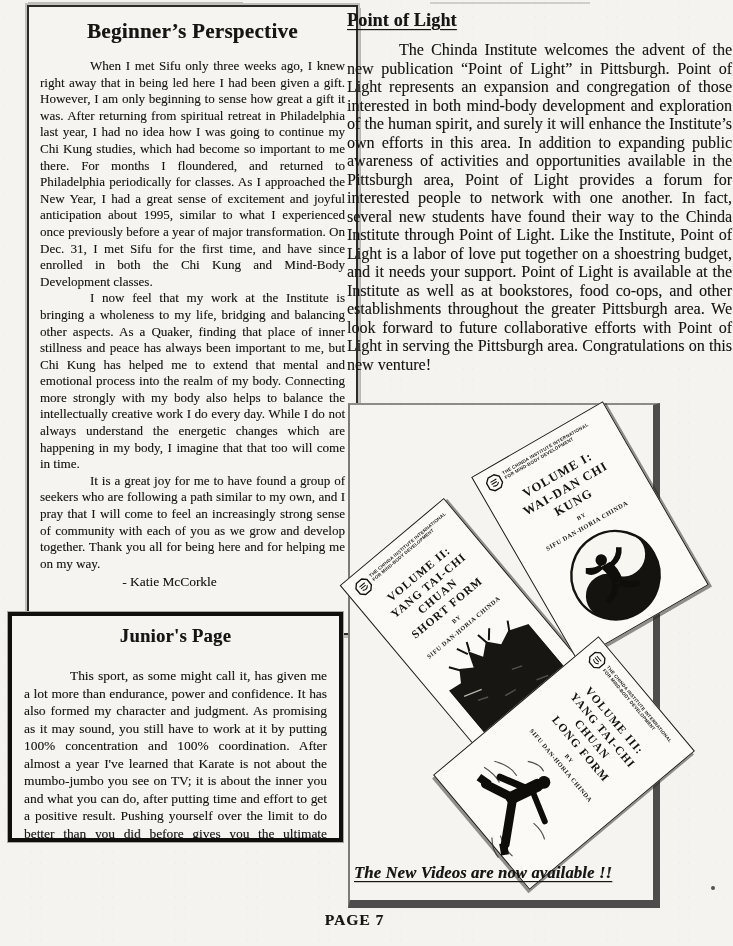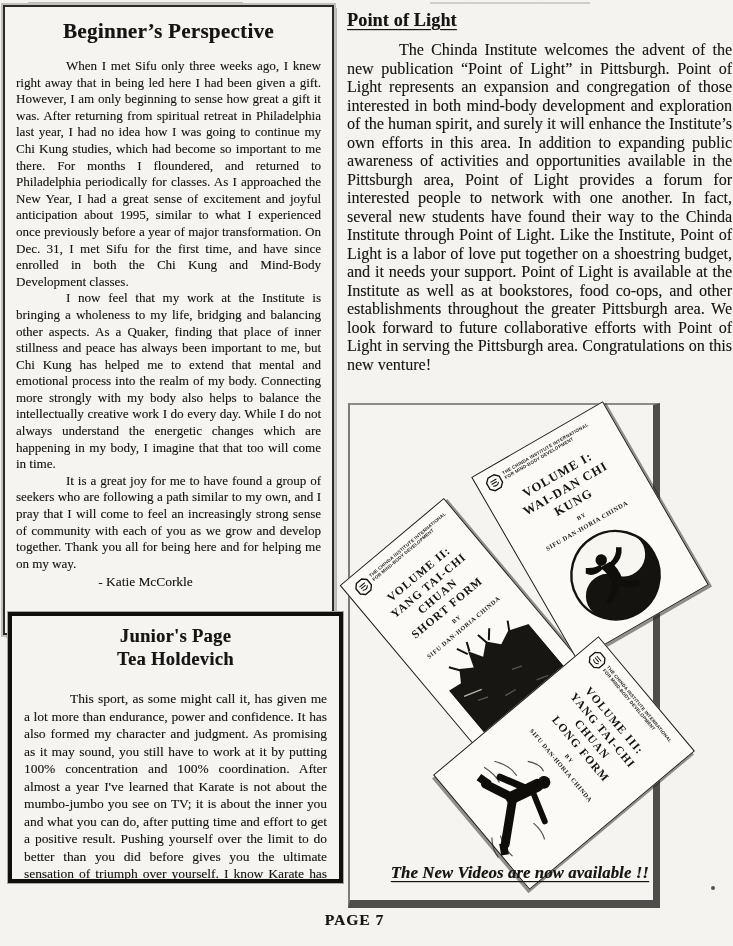--- a/index.html
+++ b/index.html
@@ -8,41 +8,41 @@
     background:#f4f3ef;
     background-image:radial-gradient(rgba(90,88,80,0.06) 0.6px, transparent 0.7px);
     background-size:9px 11px;
     font-family:"Liberation Serif","DejaVu Serif",serif;
     color:#161514;overflow:hidden;
   }
   .artifact{position:absolute;pointer-events:none;}
 
   
   .box-beginners{
-    position:absolute;left:3px;top:5px;width:331px;height:630px;
+    position:absolute;left:27px;top:5px;width:331px;height:630px;
     border:2px solid #2b2a28;box-shadow:0 0 0 2px #c2c0ba, 3px 3px 0 0 #b9b7b1;
     background:#f5f4f0;box-sizing:border-box;padding:8px 11px 0 11px;overflow:hidden;
   }
   .h-big{
     text-align:center;font-weight:700;font-size:21px;letter-spacing:0.3px;
     margin:4px 0 14px 0;text-shadow:0.4px 0.4px 0 rgba(10,10,10,0.45);
   }
   .body-text{
     margin:0;font-size:13.1px;line-height:16.7px;text-align:justify;
     text-indent:50px;text-shadow:0.3px 0.3px 0 rgba(20,20,18,0.32);
   }
   .box-beginners .body-text{font-size:13px;line-height:16.6px;}
   .signature{
     margin:2px 46px 0 0;font-size:13.4px;text-align:center;
     text-shadow:0.3px 0.3px 0 rgba(20,20,18,0.32);
   }
 
   
   .box-juniors{
-    position:absolute;left:8px;top:612px;width:335px;height:271px;
+    position:absolute;left:8px;top:612px;width:335px;height:230px;
     border:4px solid #100f0e;box-shadow:0 0 0 1px #a8a6a0;
     background:#f5f4f0;box-sizing:border-box;padding:8px 12px 0 12px;overflow:hidden;
   }
   .h-mid{
     text-align:center;font-weight:700;font-size:18.5px;letter-spacing:0.3px;
     margin:2px 0 0 0;line-height:21px;text-shadow:0.4px 0.4px 0 rgba(10,10,10,0.45);
   }
   .box-juniors .body-text{margin-top:20px;font-size:13.4px;line-height:17.5px;text-indent:46px;}
 
   
@@ -76,21 +76,21 @@
   .ctitle{margin-top:10px;text-align:center;font-weight:700;letter-spacing:1.1px;
     font-size:11.5px;line-height:14.5px;color:#14130f;}
   #cover-vol1 .ctitle{font-size:12.5px;line-height:16px;margin-top:8px;}
   .cby{margin-top:5px;font-size:5.8px;font-weight:700;letter-spacing:1px;}
   .cauthor{margin-top:4px;font-size:6.4px;font-weight:700;letter-spacing:0.6px;color:#1c1b17;}
   .cart{margin-top:6px;}
   .vol2{left:47px;top:110px;width:136px;height:228px;transform:rotate(-40deg);z-index:1;}
   .vol1{left:164px;top:20px;width:152px;height:212px;transform:rotate(-30deg);z-index:2;}
   .vol3{left:139px;top:250px;width:150px;height:216px;transform:rotate(50deg);z-index:3;}
   .caption{
-    position:absolute;left:4px;right:4px;top:458px;text-align:right;
+    position:absolute;left:4px;right:4px;top:458px;text-align:left;
     font-weight:700;font-style:italic;font-size:16.5px;letter-spacing:0.2px;
     text-decoration:underline;text-underline-offset:3px;
     text-shadow:0.4px 0.4px 0 rgba(10,10,10,0.5);z-index:4;
   }
 
   
   .footer{
     position:absolute;left:0;right:0;top:911px;text-align:center;
     font-weight:700;font-size:15.5px;letter-spacing:1px;
     transform:translateX(-12px);text-shadow:0.4px 0.4px 0 rgba(10,10,10,0.4);
@@ -223,18 +223,17 @@
           <rect x="77" y="86" width="12" height="8" fill="#0e0d0a" transform="rotate(30 83 90)"></rect>
         </svg>
       </div>
     </div>
 
     <div class="caption">The New Videos are now available !!</div>
   </div>
 
   <div class="box-juniors">
     <div class="h-mid">Junior's Page</div>
-    <div class="h-mid">Tea Holdevich</div>
     <p class="body-text">This sport, as some might call it, has given me a lot more than endurance, power and confidence.  It has also formed my character and judgment.  As promising as it may sound, you still have to work at it by putting 100% concentration and 100% coordination.  After almost a year I've learned that Karate is not about the mumbo-jumbo you see on TV; it is about the inner you and what you can do, after putting time and effort to get a positive result.  Pushing yourself over the limit to do better than you did before gives you the ultimate sensation of triumph over yourself.  I know Karate has given me knowledge and preparation for life's challenges.</p>
   </div>
 
   <div class="footer">PAGE 7</div>
 </div>
 
 </body></html>

